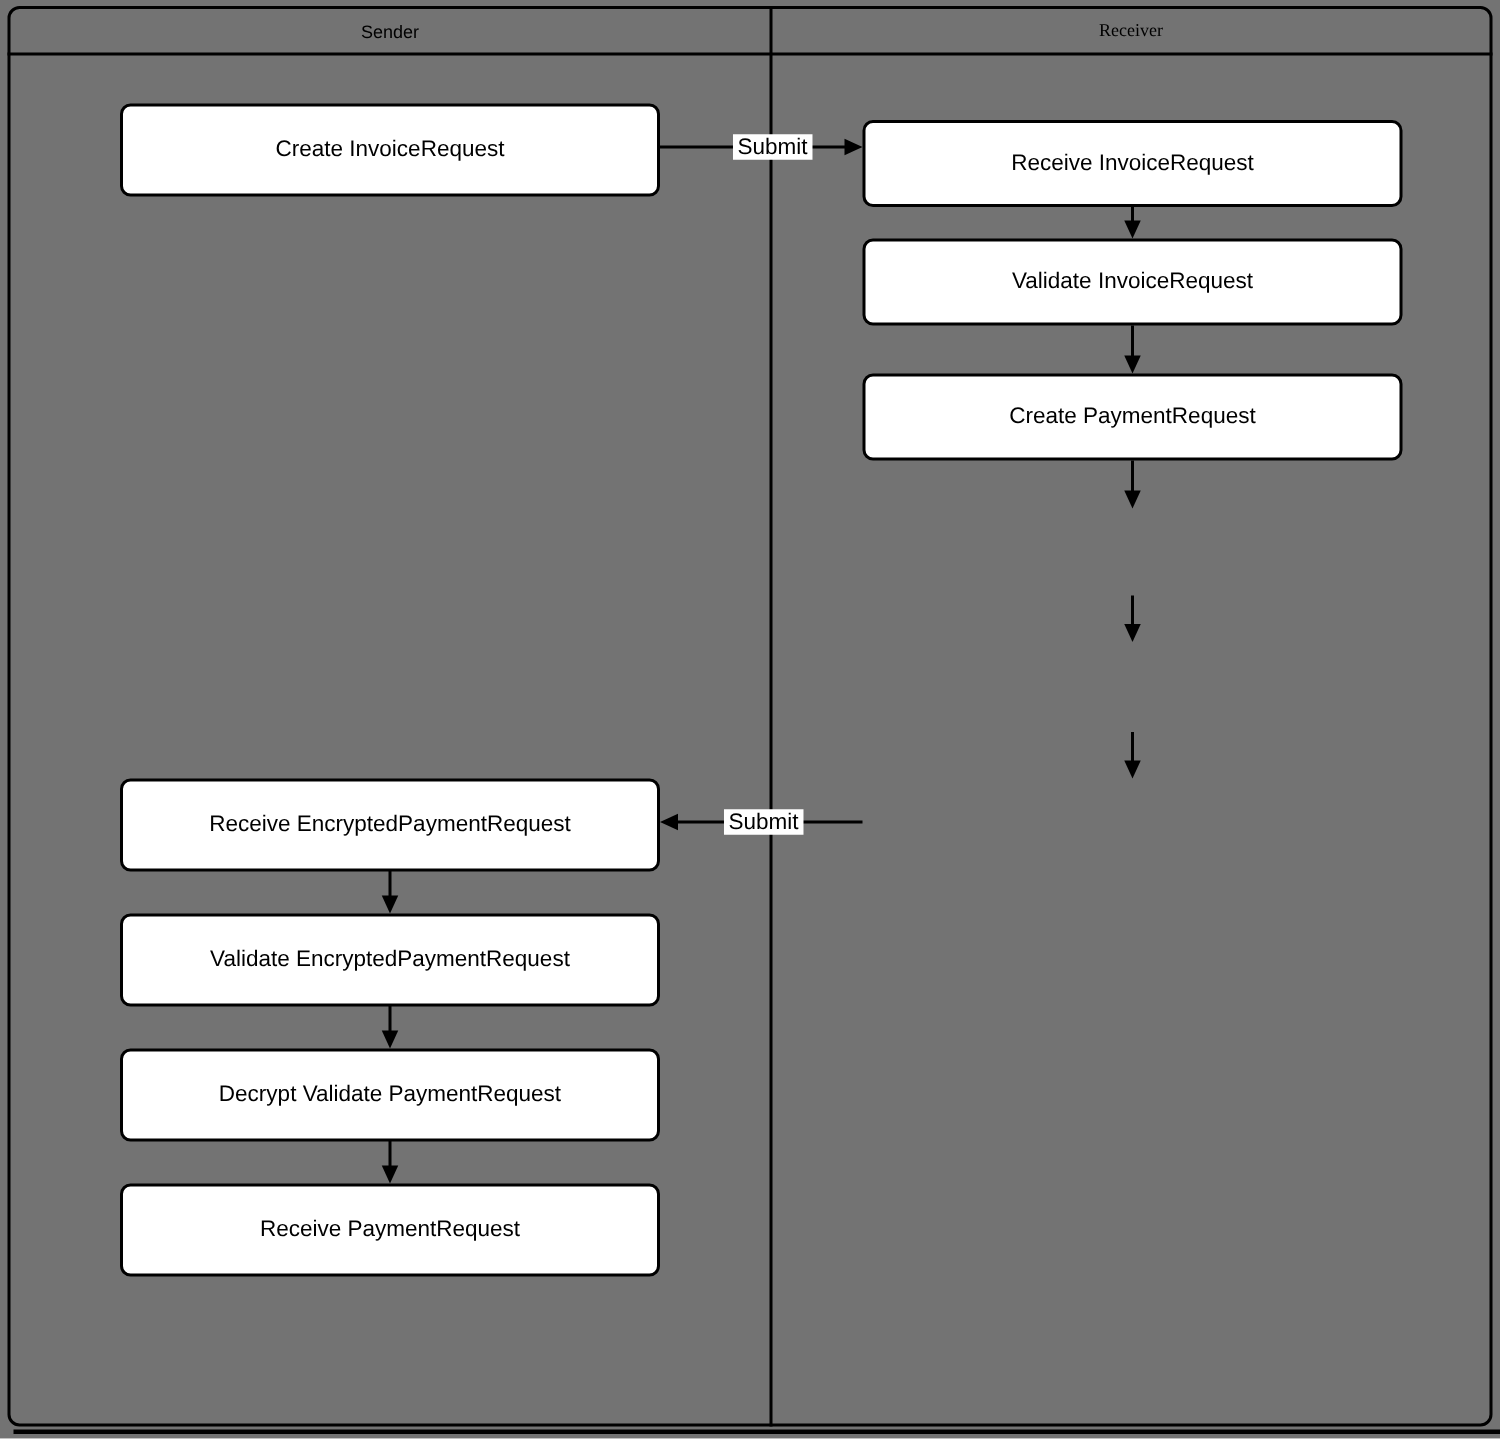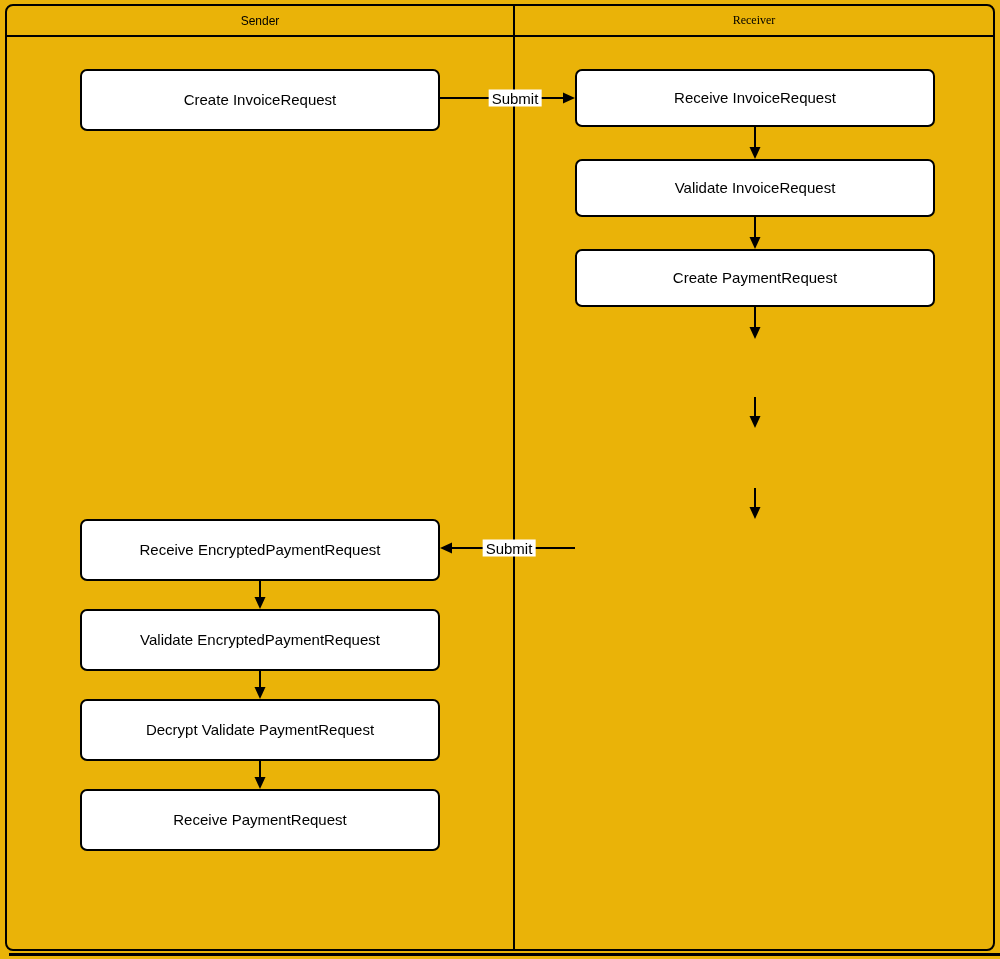--- a/index.html
+++ b/index.html
@@ -1,20 +1,20 @@
 <!DOCTYPE html>
 <html><head>
 <meta charset="utf-8">
 <style>
   html, body { margin: 0; padding: 0; background: #ffffff; }
   .page {
     position: relative;
     width: 1000px;
     height: 959px;
-    background: #eab308;
+    background: #737373;
     font-family: "Liberation Sans", sans-serif;
     color: #000000;
     overflow: hidden;
   }
   .frame {
     position: absolute;
     left: 5px; top: 4px;
     width: 990px; height: 947px;
     border: 2px solid #000;
     border-radius: 8px;
@@ -143,21 +143,21 @@
   <div class="node sender" style="top:519px">
     <span>Receive EncryptedPaymentRequest</span>
   </div>
   <div class="node sender" style="top:699px">
     <span>Decrypt Validate PaymentRequest</span>
   </div>
   <div class="node sender" style="top:789px">
     <span>Receive PaymentRequest</span>
   </div>
 
-  <div class="node receiver" style="top:69px">
+  <div class="node receiver" style="top:80px">
     <span>Receive InvoiceRequest</span>
   </div>
   <div class="node receiver" style="top:159px">
     <span>Validate InvoiceRequest</span>
   </div>
   <div class="node receiver" style="top:249px">
     <span>Create PaymentRequest</span>
   </div>
 
   <span class="edge-label" style="left:515px; top:98px">Submit</span>

